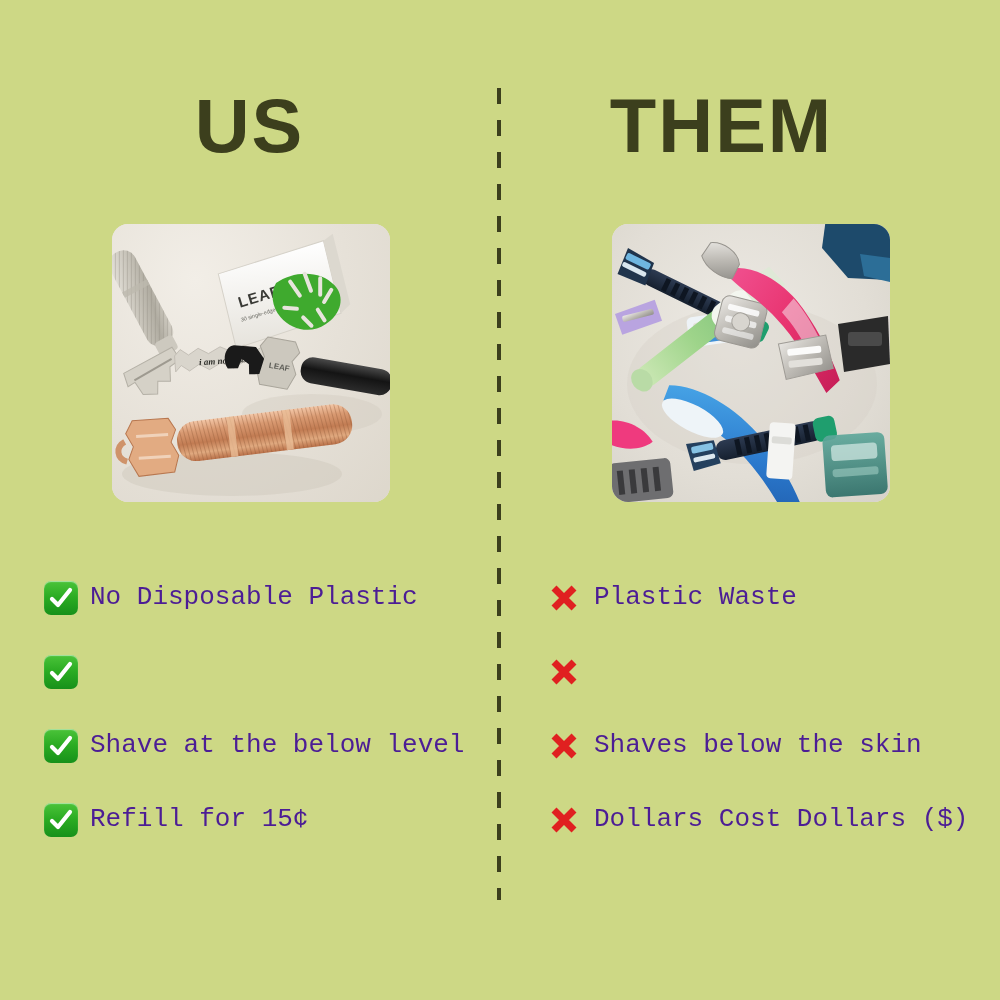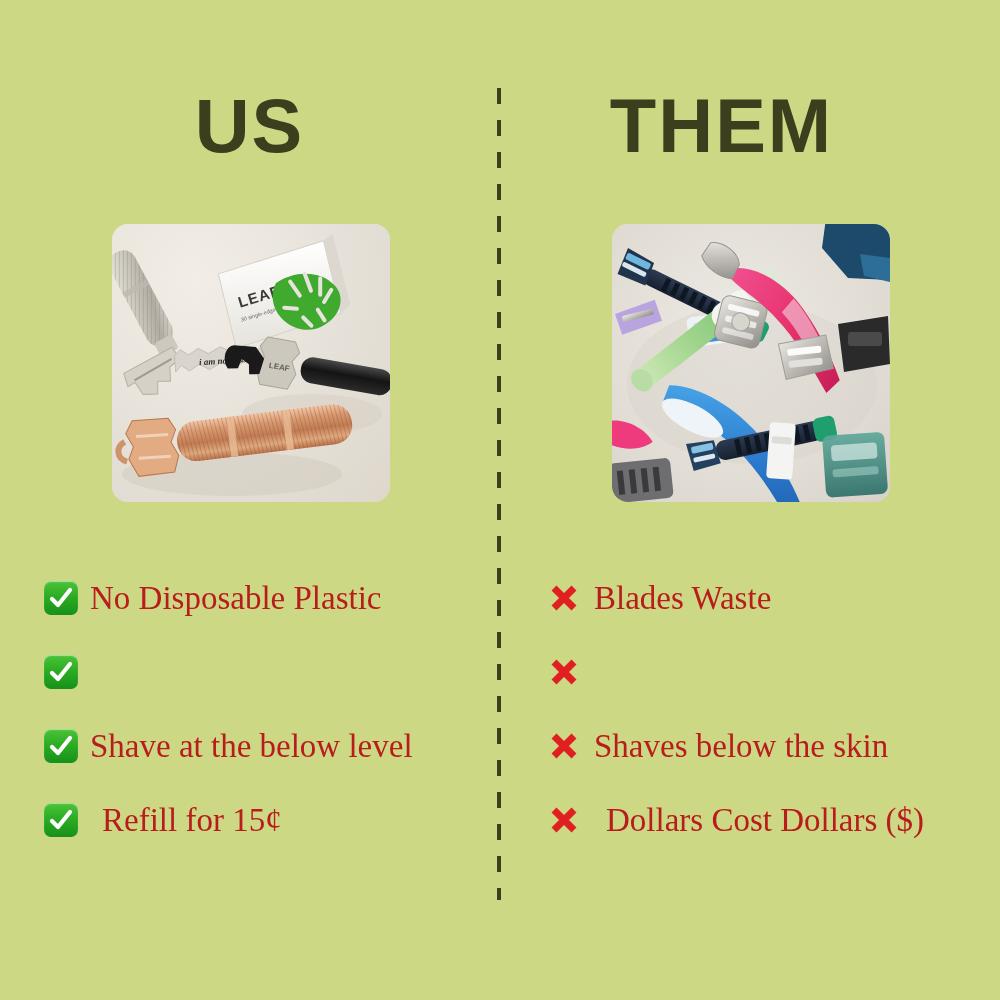--- a/index.html
+++ b/index.html
@@ -91,21 +91,21 @@
   }
   .list-left  { left: 44px; width: 430px; }
   .list-right { left: 548px; width: 430px; }
 
   .row {
     display: flex;
     align-items: center;
     height: 46px;
     margin-bottom: 28px;
   }
-  .row:last-child { margin-bottom: 12px; gap: 12px; }
+  .row:last-child { margin-bottom: 12px; }
 
   .mark {
     flex: 0 0 auto;
     width: 34px;
     height: 34px;
     margin-right: 12px;
     position: relative;
   }
   
   .mark-check {
@@ -113,24 +113,24 @@
     background: linear-gradient(180deg, #4bc43a 0%, #2bab22 48%, #17911a 100%);
     box-shadow: inset 0 1px 1px rgba(255,255,255,.55);
   }
   .mark-check svg { position: absolute; left: 4px; top: 4px; }
 
   
   .mark-x { }
   .mark-x svg { position: absolute; left: -1px; top: 0px; }
 
   .label {
-    font-family: Liberation Serif, serif;
-    font-size: 33px;
+    font-family: Liberation Mono, monospace;
+    font-size: 26px;
     font-weight: normal;
-    color: #b91c1c;
+    color: #4c1d95;
     line-height: 1.05;
     white-space: nowrap;
   }
 </style>
 </head>
 <body>
 
 <div class="canvas">
 
   <div class="title title-us">US</div>
@@ -426,21 +426,21 @@
   </div>
 
   <div class="list list-right">
 
     <div class="row">
       <span class="mark mark-x">
         <svg width="34" height="34" viewBox="0 0 34 34">
           <path d="M7 7 L27 27 M27 7 L7 27" fill="none" stroke="#e02020" stroke-width="7" stroke-linecap="butt"></path>
         </svg>
       </span>
-      <span class="label">Blades Waste</span>
+      <span class="label">Plastic Waste</span>
     </div>
 
     <div class="row">
       <span class="mark mark-x">
         <svg width="34" height="34" viewBox="0 0 34 34">
           <path d="M7 7 L27 27 M27 7 L7 27" fill="none" stroke="#e02020" stroke-width="7" stroke-linecap="butt"></path>
         </svg>
       </span>
     </div>
 

